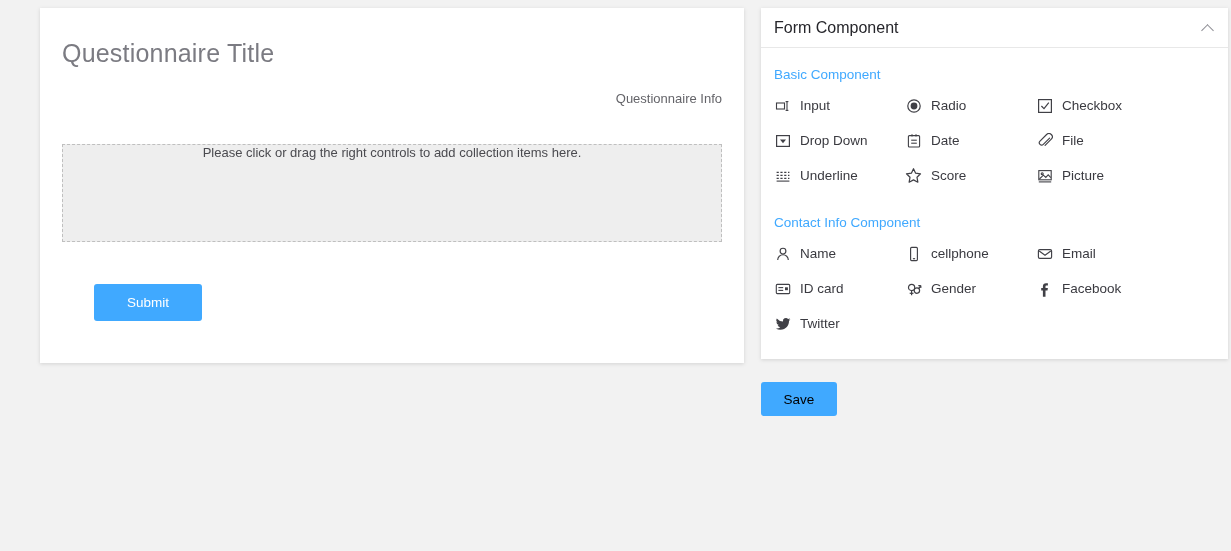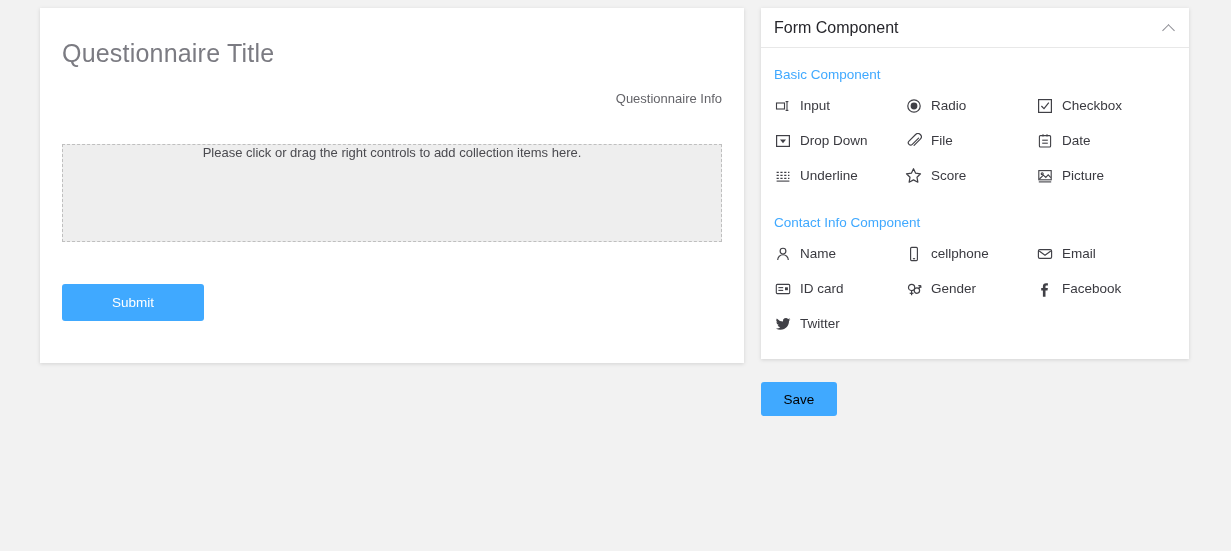--- a/index.html
+++ b/index.html
@@ -54,38 +54,39 @@
     display: flex;
     align-items: flex-start;
     justify-content: center;
   }
   .dropzone-text {
     font-size: 13px;
     color: #4a4a4f;
   }
   .submit-btn {
     margin-top: 42px;
-    width: 142px;
+    width: 108px;
     height: 37px;
     background: #40a9ff;
     color: #ffffff;
     border: none;
     border-radius: 3px;
     font-size: 13.5px;
     font-family: "Liberation Sans", sans-serif;
     cursor: pointer;
     display: block;
+    margin-left: 32px;
   }
 
   
   .right-col {
     position: absolute;
     left: 761px;
     top: 8px;
-    width: 428px;
+    width: 467px;
   }
   .panel {
     background: #ffffff;
     box-shadow: 0 1px 4px rgba(0,0,0,0.13);
     box-sizing: border-box;
   }
   .panel + .panel {
     margin-top: 10px;
   }
   .panel-header {
@@ -247,38 +248,38 @@
             <svg width="16" height="16" viewBox="0 0 16 16">
               <rect x="1.6" y="2.6" width="12.8" height="10.8" fill="none" stroke="currentColor" stroke-width="1.2"></rect>
               <polygon points="5,6.6 11,6.6 8,10.2" fill="currentColor"></polygon>
             </svg>
           </span>
           <span class="comp-label">Drop Down</span>
         </div>
 
         <div class="comp-item">
           <span class="comp-icon">
-            <svg width="16" height="16" viewBox="0 0 16 16" fill="none" stroke="currentColor" stroke-width="1.15" stroke-linecap="round">
-              <path d="M12.6 5.1 L6.3 11.4 a2.3 2.3 0 0 1-3.3-3.3 L9.6 1.5 a3.3 3.3 0 0 1 4.7 4.7 L8.1 12.4"></path>
-            </svg>
-          </span>
-          <span class="comp-label">File</span>
-        </div>
-
-        <div class="comp-item">
-          <span class="comp-icon">
             <svg width="16" height="16" viewBox="0 0 16 16" fill="none" stroke="currentColor" stroke-width="1.1">
               <rect x="2.4" y="2.6" width="11.2" height="11.4" rx="1"></rect>
               <line x1="6" y1="1.2" x2="6" y2="3.6"></line>
               <line x1="10" y1="1.2" x2="10" y2="3.6"></line>
               <line x1="5.2" y1="7.2" x2="10.8" y2="7.2"></line>
               <line x1="5.2" y1="10.2" x2="10.8" y2="10.2"></line>
             </svg>
           </span>
           <span class="comp-label">Date</span>
+        </div>
+
+        <div class="comp-item">
+          <span class="comp-icon">
+            <svg width="16" height="16" viewBox="0 0 16 16" fill="none" stroke="currentColor" stroke-width="1.15" stroke-linecap="round">
+              <path d="M12.6 5.1 L6.3 11.4 a2.3 2.3 0 0 1-3.3-3.3 L9.6 1.5 a3.3 3.3 0 0 1 4.7 4.7 L8.1 12.4"></path>
+            </svg>
+          </span>
+          <span class="comp-label">File</span>
         </div>
 
         <div class="comp-item">
           <span class="comp-icon">
             <svg width="16" height="16" viewBox="0 0 16 16" stroke="currentColor" stroke-width="1.1">
               <line x1="1.6" y1="4.4" x2="14.4" y2="4.4" stroke-dasharray="2.2 1.6"></line>
               <line x1="1.6" y1="7.4" x2="14.4" y2="7.4" stroke-dasharray="2.2 1.6"></line>
               <line x1="1.6" y1="10.4" x2="14.4" y2="10.4" stroke-dasharray="2.2 1.6"></line>
               <line x1="1.6" y1="13.1" x2="14.4" y2="13.1"></line>
             </svg>

